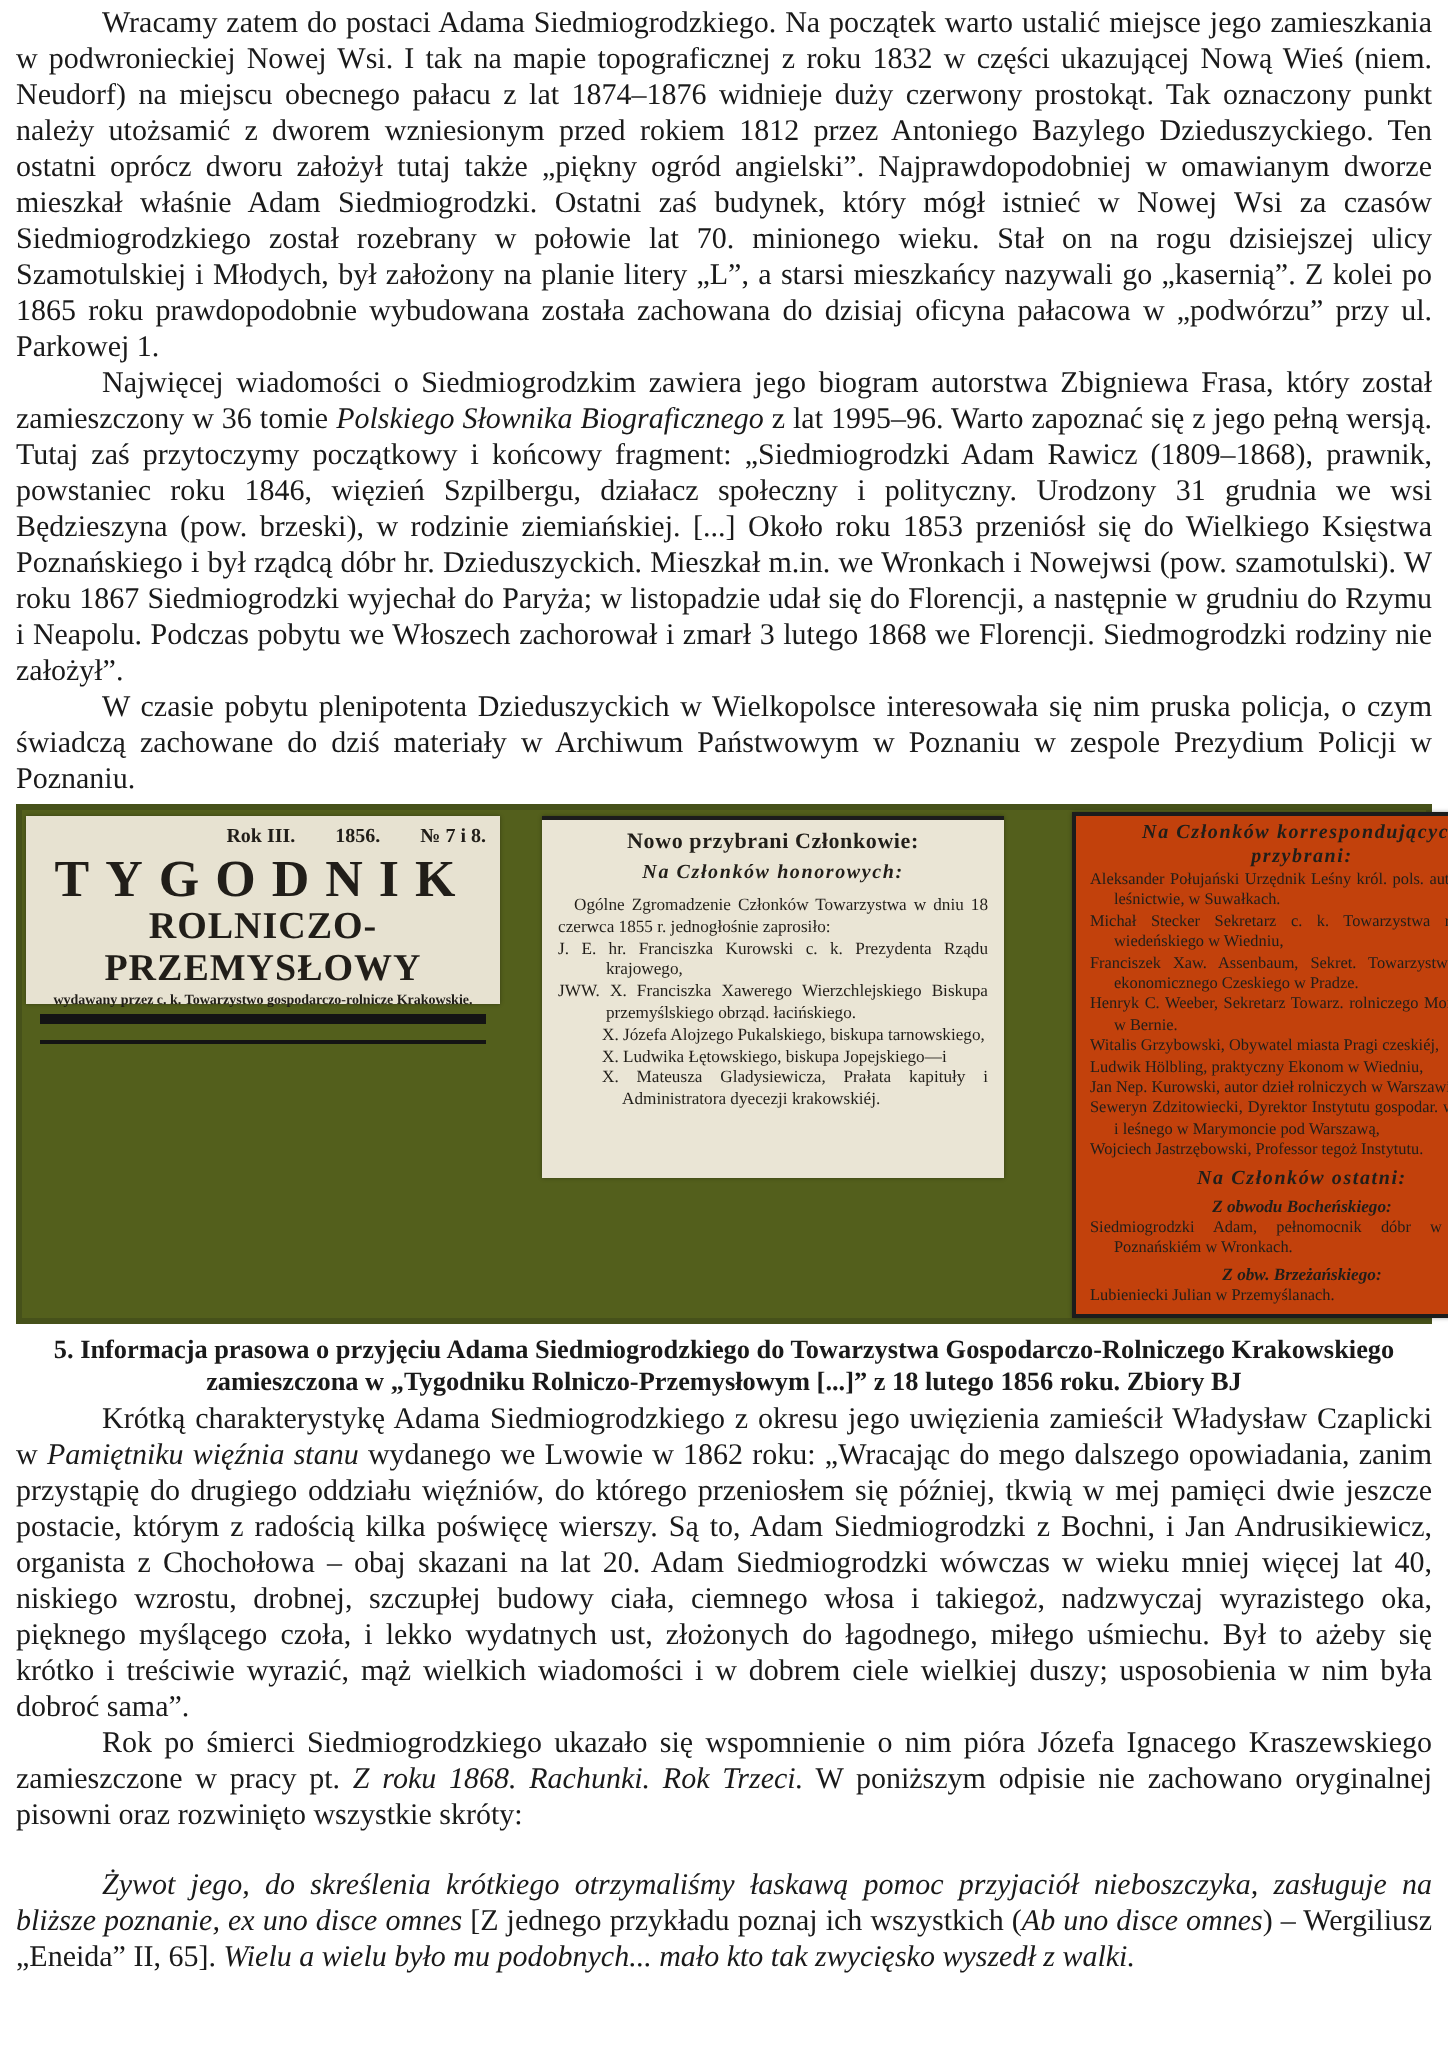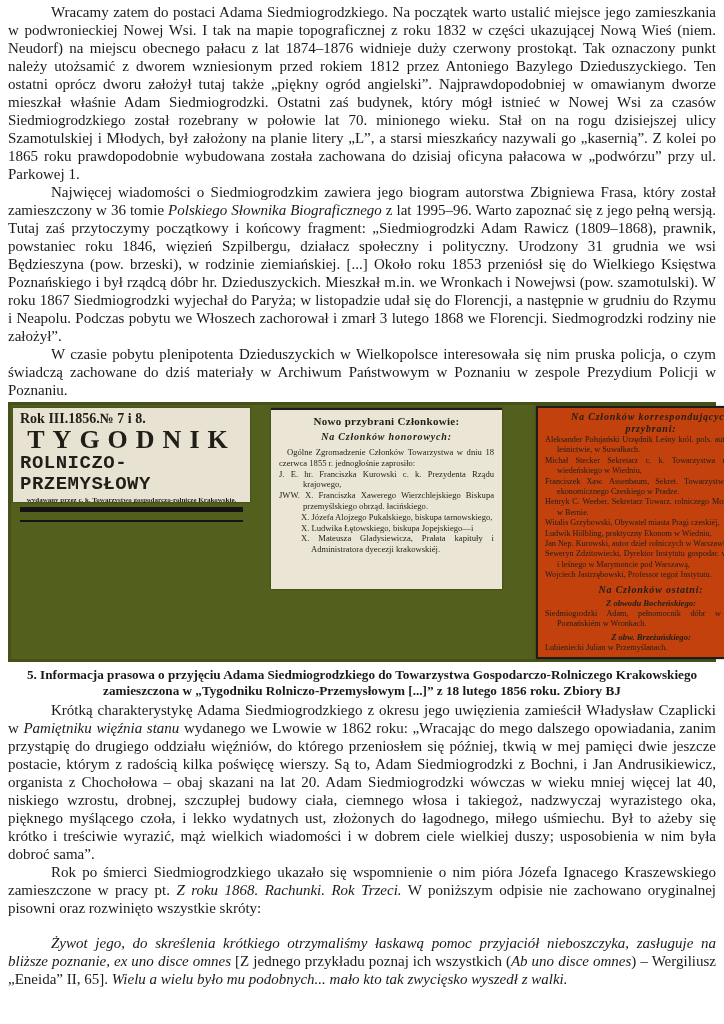--- a/index.html
+++ b/index.html
@@ -16,23 +16,23 @@
   
   .figure{
     position:relative;margin:3px 0 0 0;height:260px;box-sizing:border-box;
     background:#535f1c;border:3px solid #46511a;
   }
   .clip{
     position:absolute;background:#e9e4d4;color:#211e19;box-sizing:border-box;
     box-shadow:0 0 2px rgba(0,0,0,.35);
   }
   .clip-masthead{left:2px;top:3px;width:237px;height:94px;padding:5px 7px 0 7px;background:#e7e2d1;}
-  .mast-row{display:flex;justify-content:flex-start;font-weight:bold;font-size:14px;line-height:11px;}
+  .mast-row{display:flex;justify-content:flex-end;font-weight:bold;font-size:10px;line-height:11px;gap:20px;}
   .mast-title1{text-align:center;font-weight:bold;font-size:26px;line-height:27px;letter-spacing:8px;margin-top:2px;}
-  .mast-title2{text-align:left;font-weight:bold;font-size:19px;line-height:21px;letter-spacing:.5px;font-family:Liberation Mono, monospace;}
+  .mast-title2{text-align:center;font-weight:bold;font-size:19px;line-height:21px;letter-spacing:.5px;}
   .mast-sub{text-align:center;font-weight:bold;font-size:7px;line-height:8px;margin-top:1px;}
   .mast-rule{margin-top:3px;height:8px;border-top:5px solid #141414;border-bottom:2px solid #141414;}
   .clip-middle{left:244px;top:3px;width:231px;height:181px;padding:5px 8px 0 8px;border-top:2px solid #1c1c1c;background:#eae5d5;margin-left:16px;}
   .clip-right{left:478px;top:1px;width:230px;height:253px;padding:3px 7px 0 7px;border:2px solid #1c1c1c;background:#c2410c;margin-left:47px;}
   .clip-heading{text-align:center;font-weight:bold;font-size:11px;line-height:13px;letter-spacing:.3px;}
   .clip-script{text-align:center;font-style:italic;font-weight:bold;font-size:10px;line-height:12px;letter-spacing:.8px;margin-top:3px;}
   .clip-script.first{margin-top:0;}
   .m-intro{margin:4px 0 0 0;font-size:8.6px;line-height:10.8px;text-align:justify;text-indent:8px;}
   .m-item{margin:0;font-size:8.6px;line-height:10.8px;text-align:justify;padding-left:24px;text-indent:-24px;}
   .m-item.sub{margin-left:22px;padding-left:10px;text-indent:-10px;}

